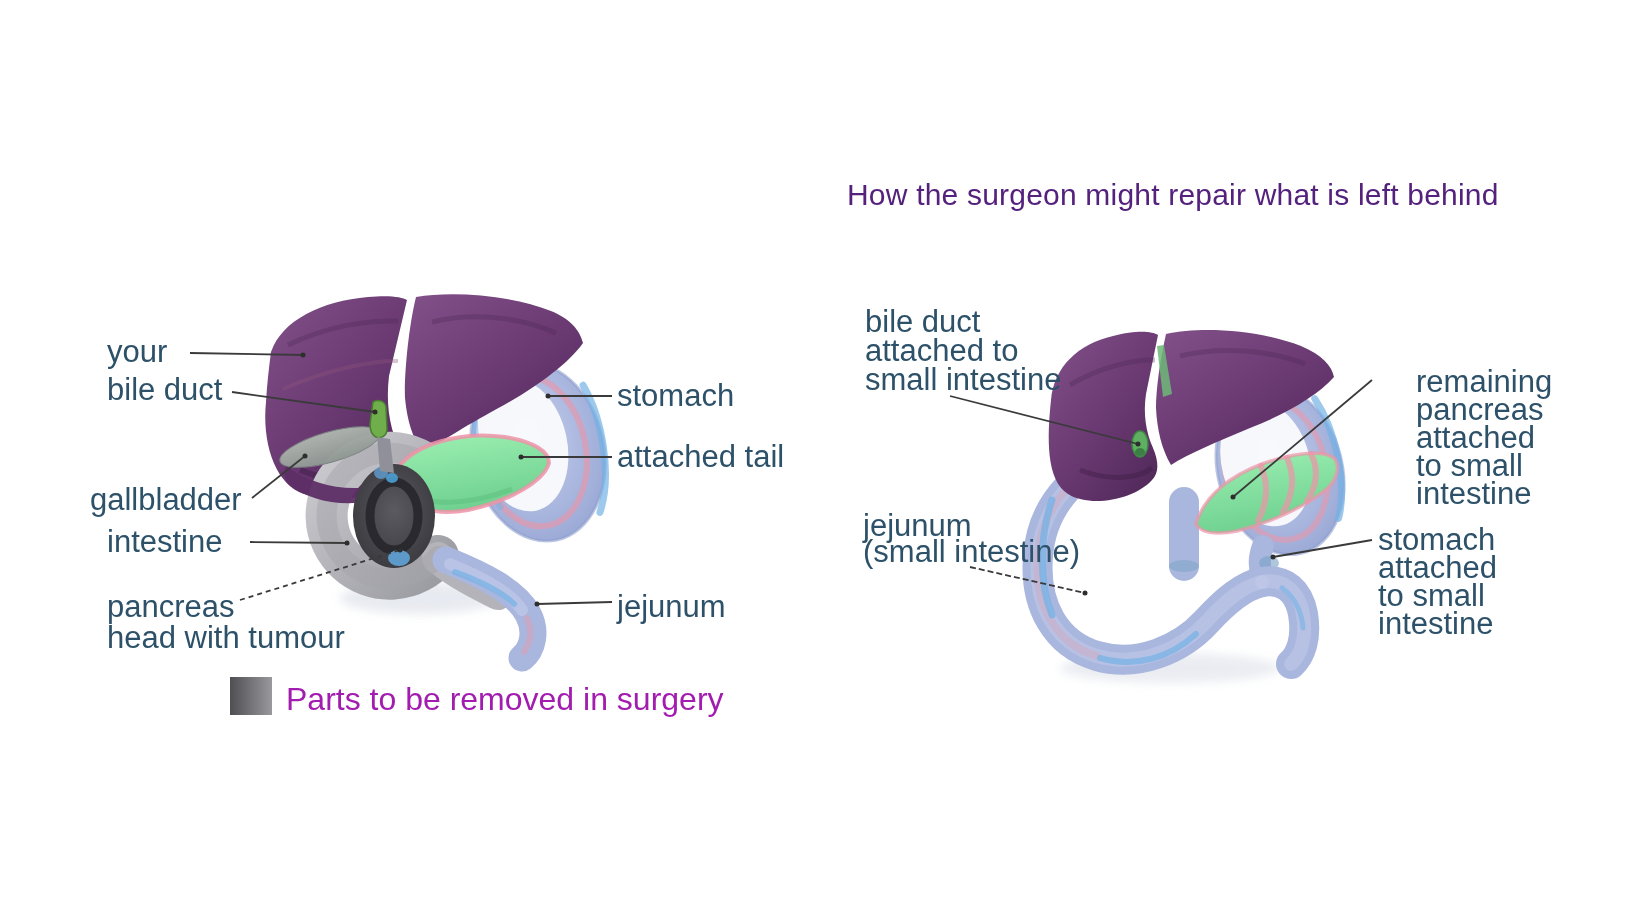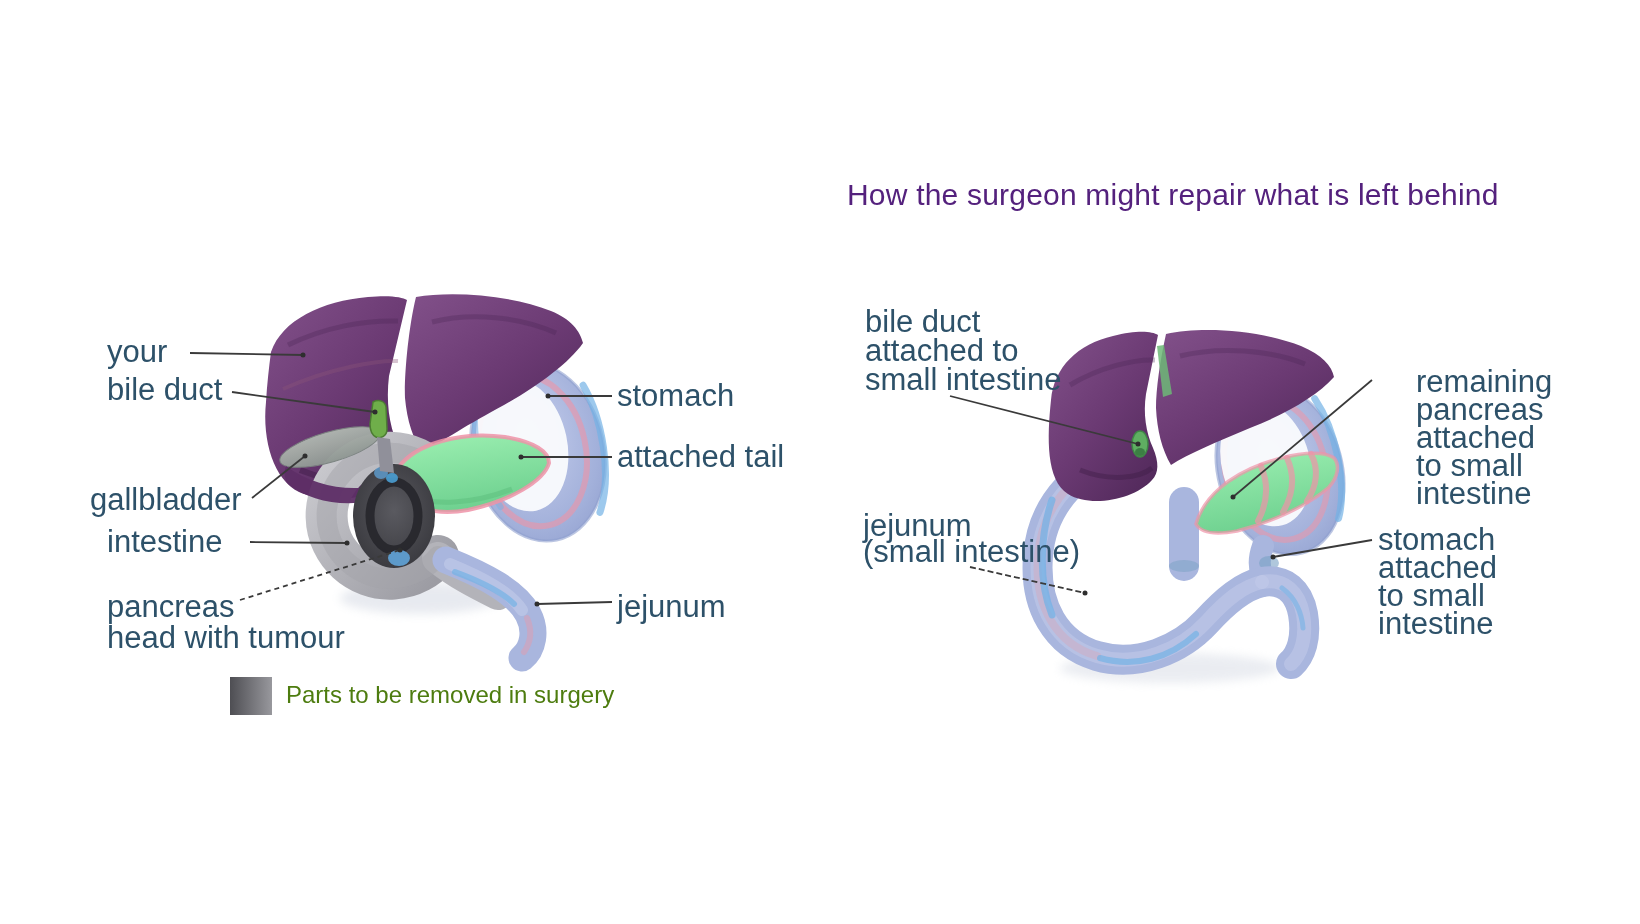--- a/index.html
+++ b/index.html
@@ -17,22 +17,22 @@
   }
   .lh26{line-height:26px}
   .lh28{line-height:28px}
   .lh29{line-height:29px}
   .lh31{line-height:31px}
   .legend-swatch{
     position:absolute;left:230px;top:677px;width:42px;height:38px;
     background:linear-gradient(to right,#4e4e53,#98989d);
   }
   .legend-text{
-    position:absolute;left:286px;top:681px;color:#4d7c0f;
-    font-size:24px;font-weight:500;white-space:nowrap;
+    position:absolute;left:286px;top:681px;color:#a21caf;
+    font-size:32px;font-weight:500;white-space:nowrap;
   }
   svg.art{position:absolute;left:0;top:0;}
   .labels-layer{position:absolute;left:0;top:0;width:1640px;height:924px;pointer-events:none;}
 </style>
 </head>
 <body>
 
 <svg class="art" width="1640" height="924" viewBox="0 0 1640 924">
   <defs>
     <linearGradient id="liverG" x1="0" y1="0" x2="0.8" y2="1">

